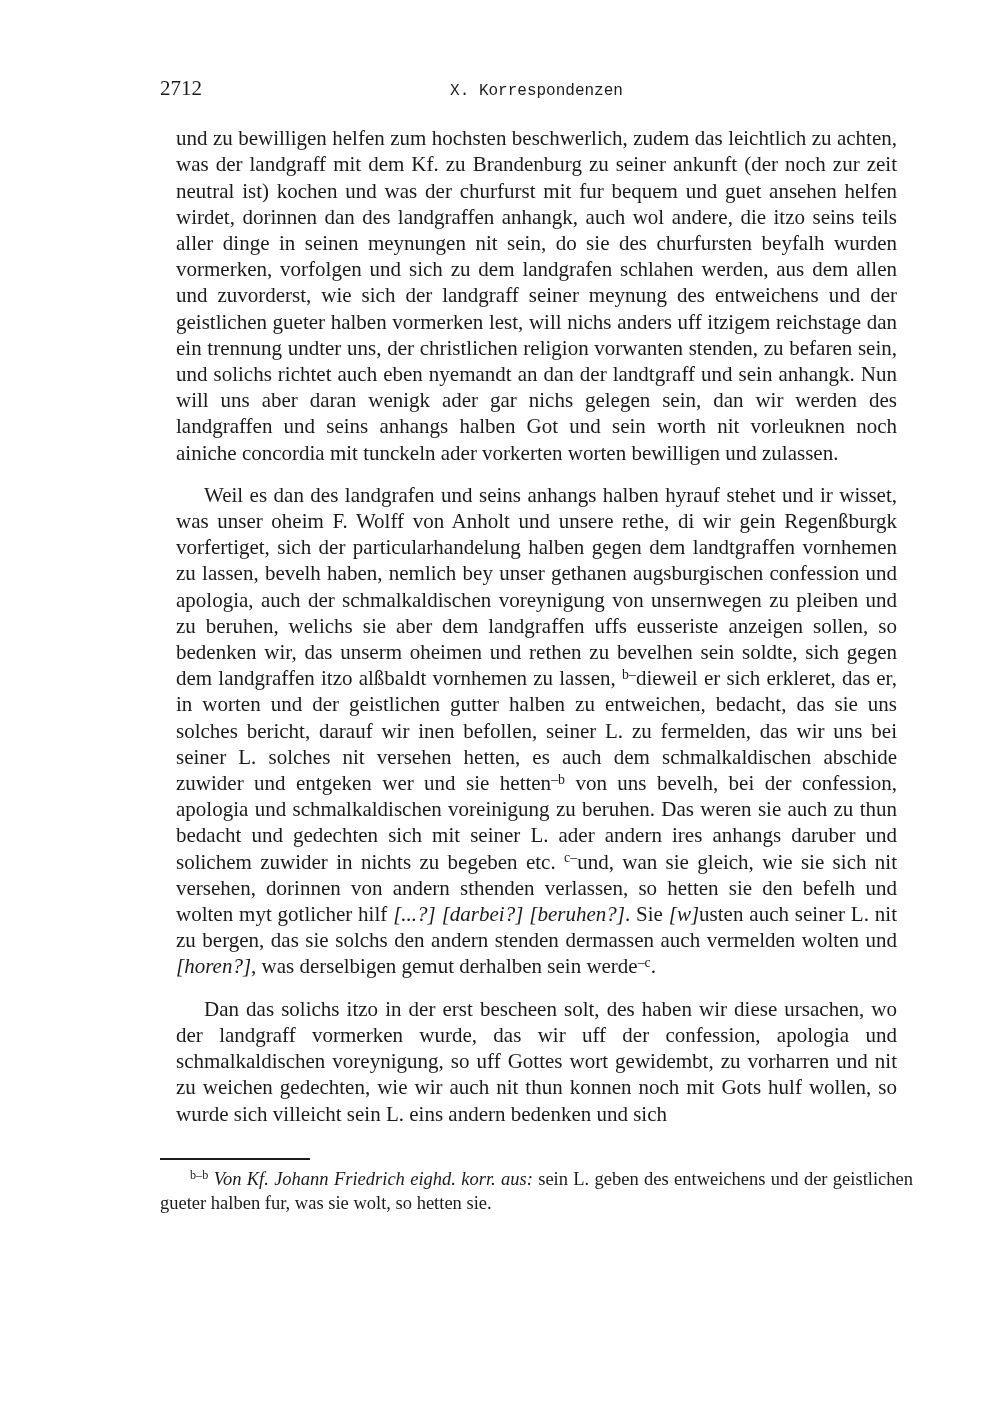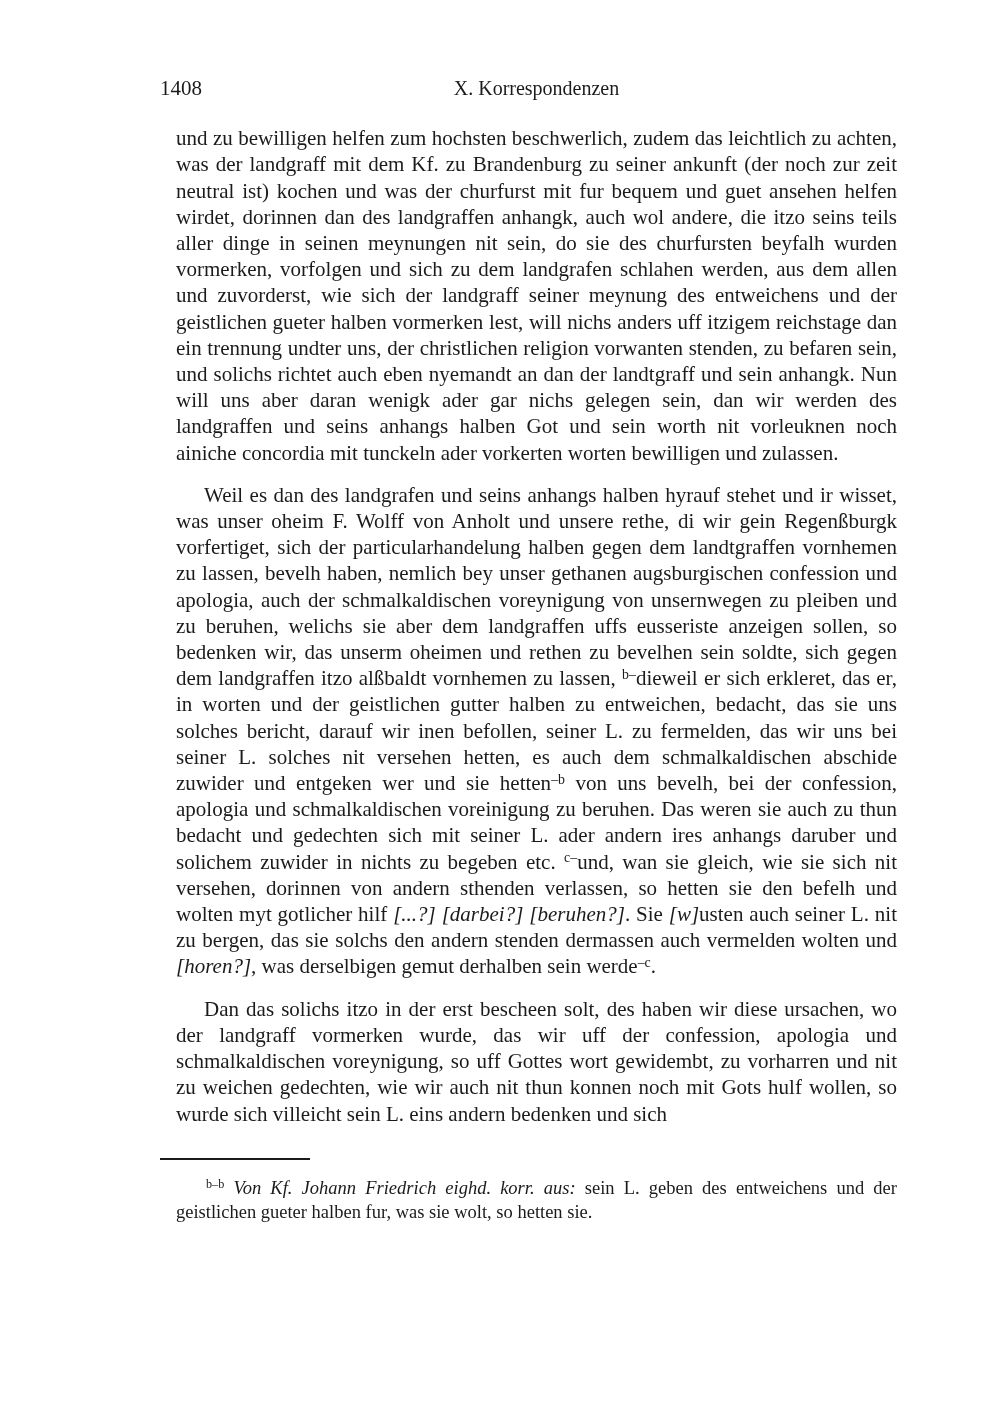--- a/index.html
+++ b/index.html
@@ -18,21 +18,21 @@
     top: 76px;
     width: 753px;
   }
   .page-header {
     display: flex;
     align-items: baseline;
     font-size: 21px;
     line-height: 1.2;
   }
   .page-header .left  { flex: 1; text-align: left; }
-  .page-header .mid   { flex: 0 0 auto; text-align: right; font-size: 20px; }
+  .page-header .mid   { flex: 0 0 auto; text-align: right; font-size: 16px; font-family: Liberation Mono, monospace; }
   .page-header .right { flex: 1; }
   .body-text {
     margin-top: 24px;
     font-size: 21px;
     line-height: 26.2px;
     text-align: justify;
     text-justify: inter-word;
   }
   .body-text p { margin: 16px; }
   .body-text p.indent { text-indent: 28px; }
@@ -50,30 +50,30 @@
     border-top: 2px solid #1b1b1b;
     height: 0;
   }
   .footnotes {
     margin-top: 7px;
     font-size: 18.5px;
     line-height: 24.6px;
     text-align: justify;
     text-justify: inter-word;
   }
-  .footnotes p { margin: 16px; text-indent: 30px; }
+  .footnotes p { margin: 0; text-indent: 30px; }
 </style>
 </head>
 <body>
 
 <div class="page">
   <div class="content">
 
     <div class="page-header">
-      <span class="left">1408</span>
+      <span class="left">2712</span>
       <span class="mid">X. Korrespondenzen</span>
       <span class="right"></span>
     </div>
 
     <div class="body-text" id="body-container">
         <p class=""><span>und zu bewilligen helfen zum hochsten beschwerlich, zudem das leichtlich zu achten, was der landgraff mit dem Kf. zu Brandenburg zu seiner ankunft (der noch zur zeit neutral ist) kochen und was der churfurst mit fur bequem und guet ansehen helfen wirdet, dorinnen dan des landgraffen anhangk, auch wol andere, die itzo seins teils aller dinge in seinen meynungen nit sein, do sie des churfursten beyfalh wurden vormerken, vorfolgen und sich zu dem landgrafen schlahen werden, aus dem allen und zuvorderst, wie sich der landgraff seiner meynung des entweichens und der geistlichen gueter halben vormerken lest, will nichs anders uff itzigem reichstage dan ein trennung undter uns, der christlichen religion vorwanten stenden, zu befaren sein, und solichs richtet auch eben nyemandt an dan der landtgraff und sein anhangk. Nun will uns aber daran wenigk ader gar nichs gelegen sein, dan wir werden des landgraffen und seins anhangs halben Got und sein worth nit vorleuknen noch ainiche concordia mit tunckeln ader vorkerten worten bewilligen und zulassen.</span></p>
         <p class="indent"><span>Weil es dan des landgrafen und seins anhangs halben hyrauf stehet und ir wisset, was unser oheim F. Wolff von Anholt und unsere rethe, di wir gein Regenßburgk vorfertiget, sich der particularhandelung halben gegen dem landtgraffen vornhemen zu lassen, bevelh haben, nemlich bey unser gethanen augsburgischen confession und apologia, auch der schmalkaldischen voreynigung von unsernwegen zu pleiben und zu beruhen, welichs sie aber dem landgraffen uffs eusseriste anzeigen sollen, so bedenken wir, das unserm oheimen und rethen zu bevelhen sein soldte, sich gegen dem landgraffen itzo alßbaldt vornhemen zu lassen, </span><sup>b–</sup><span>dieweil er sich erkleret, das er, in worten und der geistlichen gutter halben zu entweichen, bedacht, das sie uns solches bericht, darauf wir inen befollen, seiner L. zu fermelden, das wir uns bei seiner L. solches nit versehen hetten, es auch dem schmalkaldischen abschide zuwider und entgeken wer und sie hetten</span><sup>–b</sup><span> von uns bevelh, bei der confession, apologia und schmalkaldischen voreinigung zu beruhen. Das weren sie auch zu thun bedacht und gedechten sich mit seiner L. ader andern ires anhangs daruber und solichem zuwider in nichts zu begeben etc. </span><sup>c–</sup><span>und, wan sie gleich, wie sie sich nit versehen, dorinnen von andern sthenden verlassen, so hetten sie den befelh und wolten myt gotlicher hilf </span><i>[...?] [darbei?] [beruhen?]</i><span>. Sie </span><i>[w]</i><span>usten auch seiner L. nit zu bergen, das sie solchs den andern stenden dermassen auch vermelden wolten und </span><i>[horen?]</i><span>, was derselbigen gemut derhalben sein werde</span><sup>–c</sup><span>.</span></p>
         <p class="indent"><span>Dan das solichs itzo in der erst bescheen solt, des haben wir diese ursachen, wo der landgraff vormerken wurde, das wir uff der confession, apologia und schmalkaldischen voreynigung, so uff Gottes wort gewidembt, zu vorharren und nit zu weichen gedechten, wie wir auch nit thun konnen noch mit Gots hulf wollen, so wurde sich villeicht sein L. eins andern bedenken und sich</span></p>
       </div>
 

